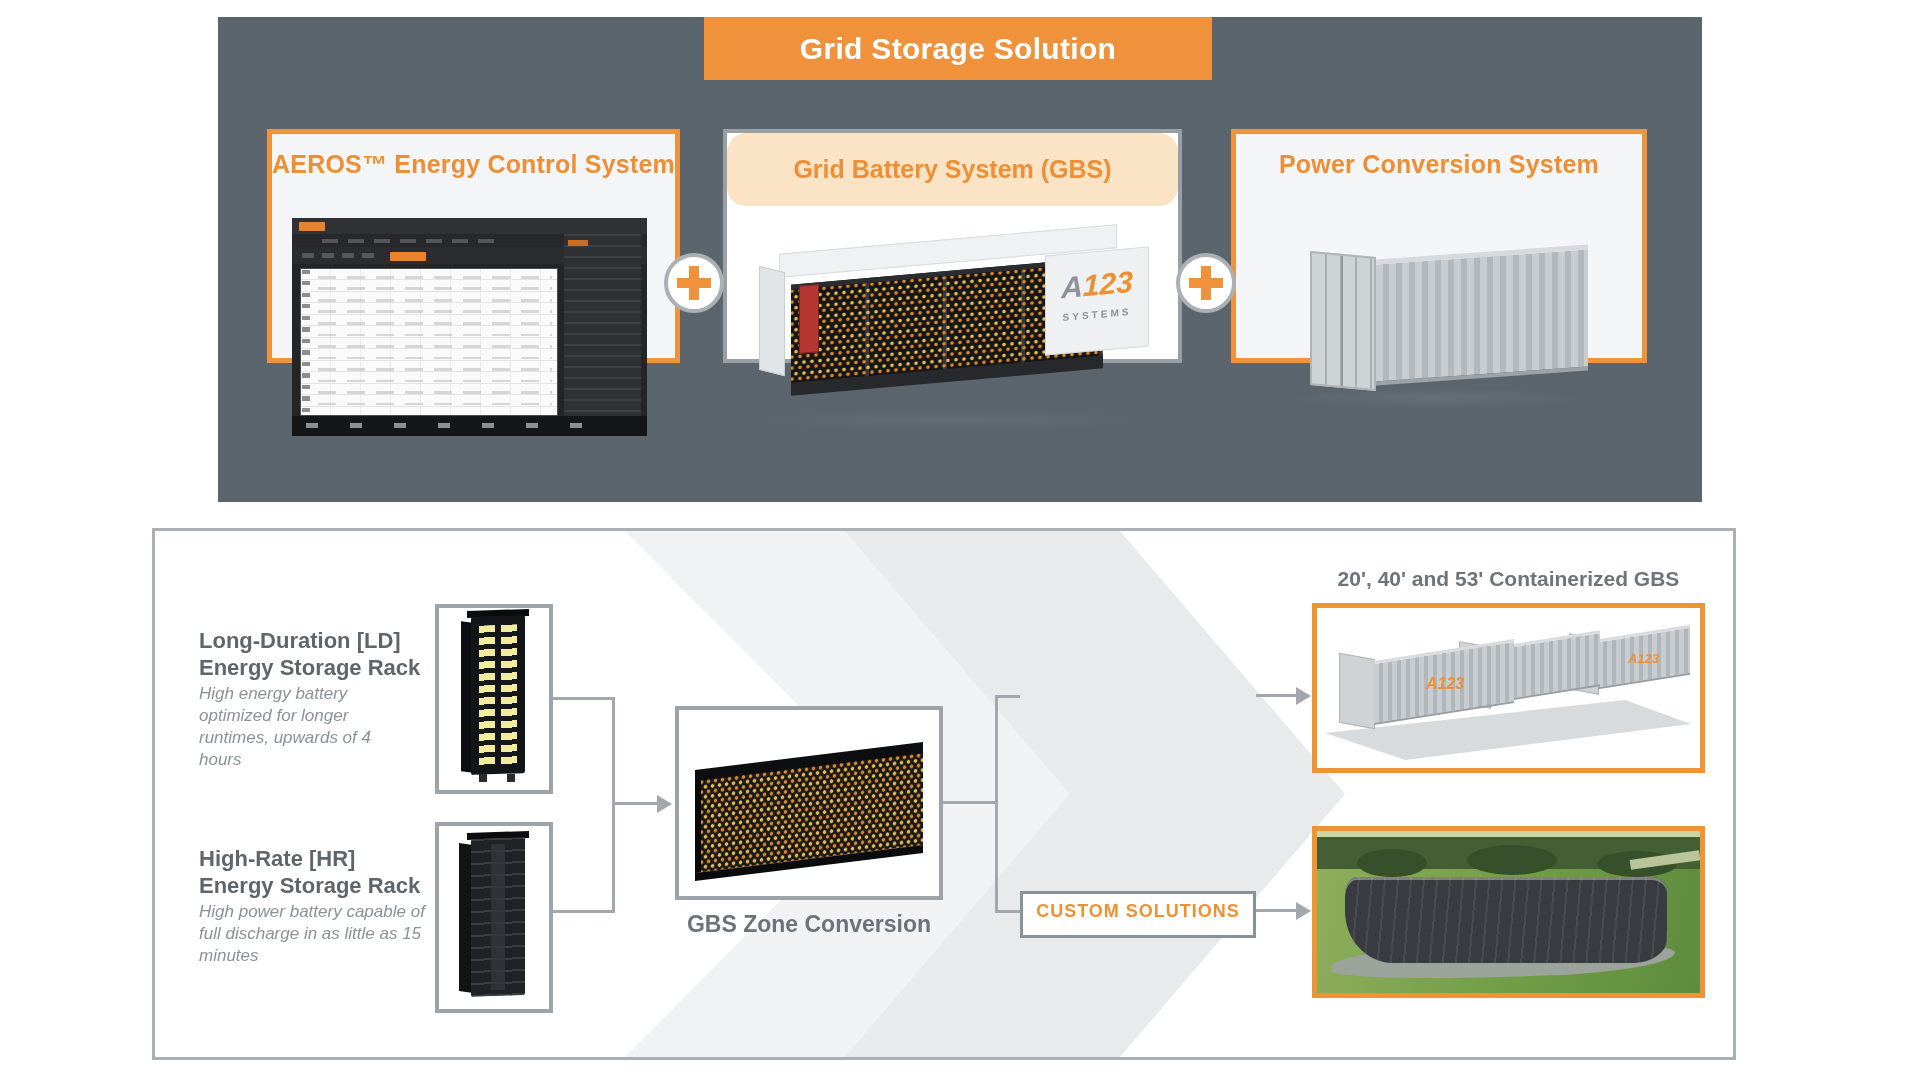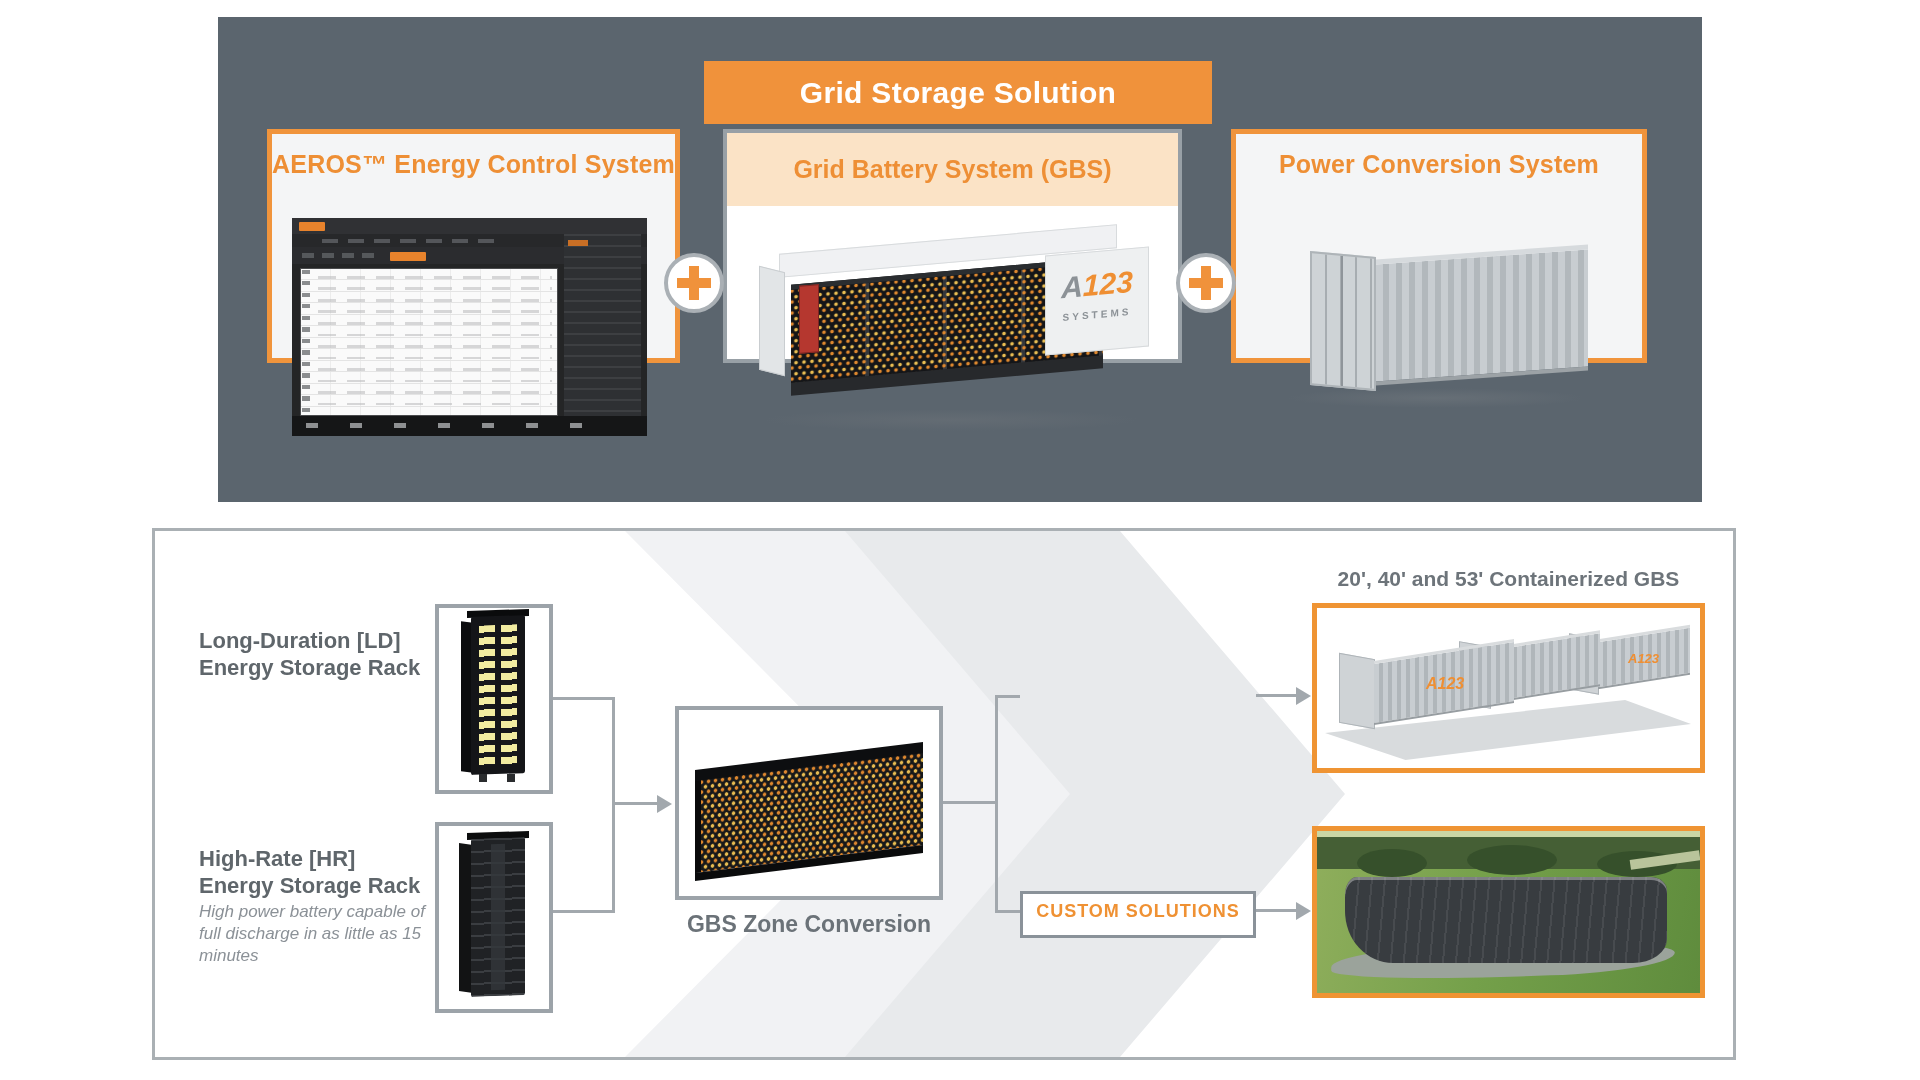--- a/index.html
+++ b/index.html
@@ -3,32 +3,32 @@
 <meta charset="utf-8">
 <style>
   * { margin:0; padding:0; box-sizing:border-box; }
   html,body { background:#ffffff; }
   body { font-family:"Liberation Sans", sans-serif; }
   #stage { position:relative; width:1920px; height:1080px; background:#ffffff; overflow:hidden; }
 
   
   .top-panel { position:absolute; left:218px; top:17px; width:1484px; height:485px; background:#5B656E; }
   .title-bar { position:absolute; left:486px; top:0; width:508px; height:63px; background:#F0923B;
-               color:#ffffff; font-size:30px; font-weight:bold; text-align:center; line-height:63px; letter-spacing:.3px;margin-top:44px; }
+               color:#ffffff; font-size:30px; font-weight:bold; text-align:center; line-height:63px; letter-spacing:.3px; }
 
   .comp-panel { position:absolute; top:112px; height:234px; background:#F4F5F6; }
   .comp-panel.orange-border { border:5px solid #F0943C; }
   .comp-panel.gray-border   { border:4px solid #98A0A6; }
   .comp-head { position:absolute; left:0; right:0; top:16px; text-align:center;
                color:#EE8F35; font-size:25px; font-weight:bold; letter-spacing:.2px; }
   .aeros-panel { left:49px;  width:413px; }
   .gbs-panel   { left:505px; width:459px; background:#ffffff; }
   .pcs-panel   { left:1013px; width:416px; }
   .gbs-head-band { position:absolute; left:0; right:0; top:0; height:73px; background:#FBE3C6;
-                   color:#EE8F35; font-size:25px; font-weight:bold; text-align:center; line-height:73px; }
+                   color:#EE8F35; font-size:25px; font-weight:bold; text-align:center; line-height:73px;border-radius:19px; }
 
   
   .plus-circle { position:absolute; width:60px; height:60px; border-radius:50%; background:#ffffff;
                  border:4px solid #AAB0B5; z-index:5; }
   .plus-circle .pv { position:absolute; left:50%; top:50%; width:10px; height:34px; margin:-17px 0 0 -5px; background:#F0923B; }
   .plus-circle .ph { position:absolute; left:50%; top:50%; width:34px; height:10px; margin:-5px 0 0 -17px; background:#F0923B; }
 
   
   .shot { position:absolute; left:20px; top:84px; width:355px; height:218px; background:#242526; overflow:hidden; }
   .shot .bar1 { position:absolute; left:0; top:0; width:100%; height:16px; background:#303134; }
@@ -243,20 +243,21 @@
 
   <div class="bottom-panel">
 
     <div class="chev chev1"></div>
     <div class="chev chev2"></div>
 
     <div class="rack-title" style="left:44px; top:96px; width:250px;">
       <div>Long-Duration [LD]</div>
       <div>Energy Storage Rack</div>
     </div>
+    <div class="rack-desc" style="left:44px; top:152px; width:190px;">High energy battery optimized for longer runtimes, upwards of 4 hours</div>
 
     <div class="frame-gray" style="left:280px; top:73px; width:118px; height:190px;">
       <div class="ld-inner">
         <div class="ld-side"></div>
         <div class="ld-cap"></div>
         <div class="ld-body">
           <div class="ld-col c1"></div>
           <div class="ld-col c2"></div>
         </div>
         <div class="ld-feet"></div>

